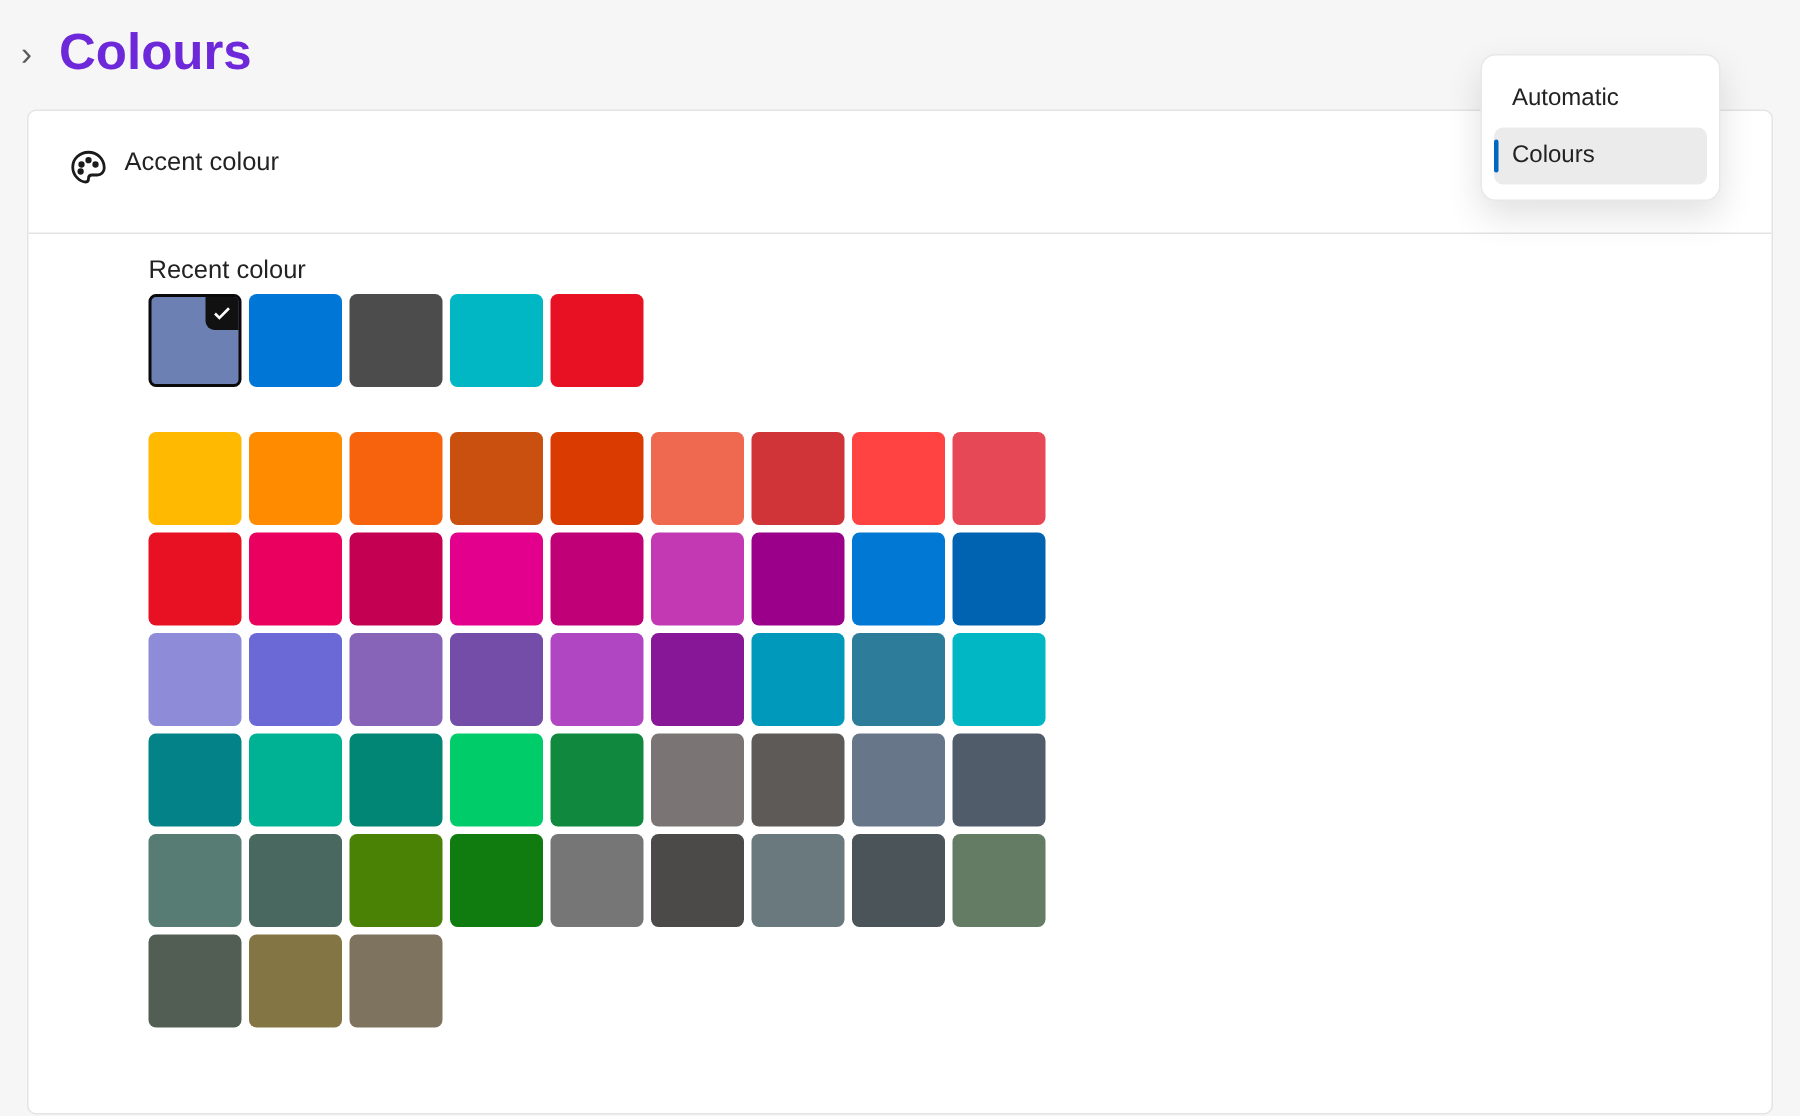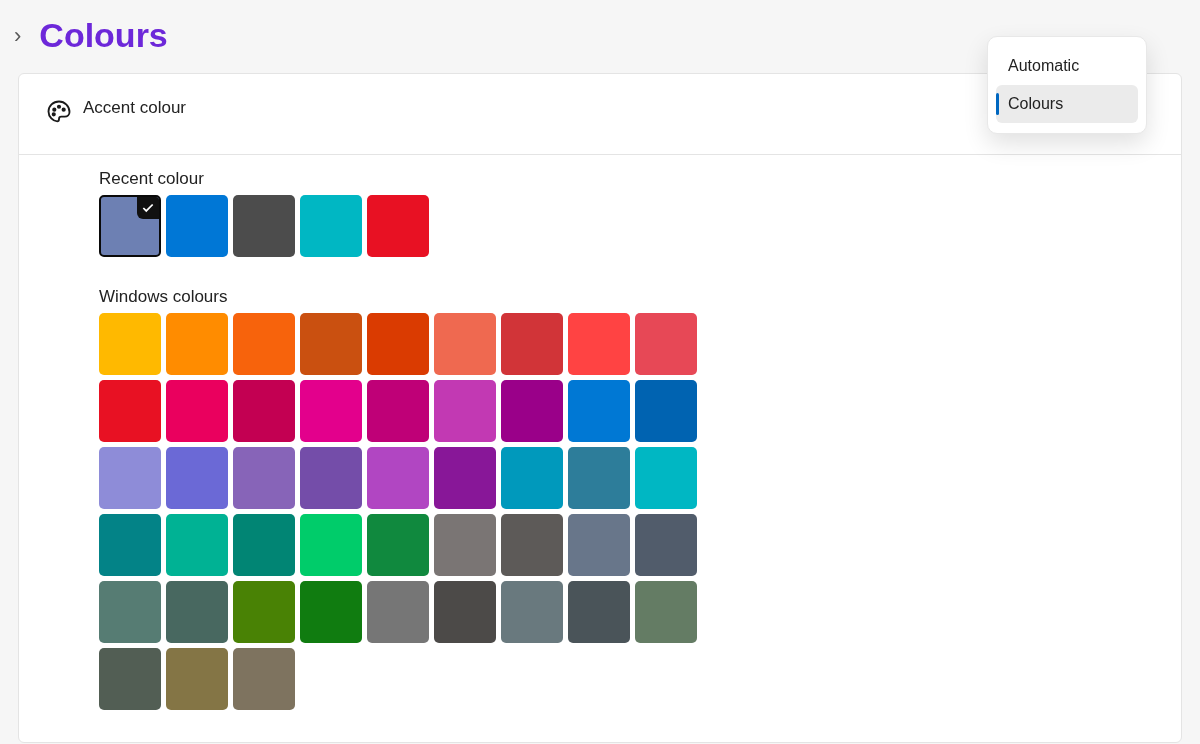--- a/index.html
+++ b/index.html
@@ -118,21 +118,20 @@
               <polyline points="4 12 9 17 20 6"></polyline>
             </svg>
           </div>
         </div>
         <div class="swatch" style="background: rgb(0, 119, 214);"></div>
         <div class="swatch" style="background: rgb(76, 76, 76);"></div>
         <div class="swatch" style="background: rgb(0, 183, 195);"></div>
         <div class="swatch" style="background: rgb(232, 17, 35);"></div>
       </div>
 
-    <div class="section-label">Windows colours</div>
     <div class="grid" id="windows-grid">
         <div class="swatch" style="background: rgb(255, 185, 0);"></div>
         <div class="swatch" style="background: rgb(255, 140, 0);"></div>
         <div class="swatch" style="background: rgb(247, 99, 12);"></div>
         <div class="swatch" style="background: rgb(202, 80, 16);"></div>
         <div class="swatch" style="background: rgb(218, 59, 1);"></div>
         <div class="swatch" style="background: rgb(239, 105, 80);"></div>
         <div class="swatch" style="background: rgb(209, 52, 56);"></div>
         <div class="swatch" style="background: rgb(255, 67, 67);"></div>
         <div class="swatch" style="background: rgb(231, 72, 86);"></div>

